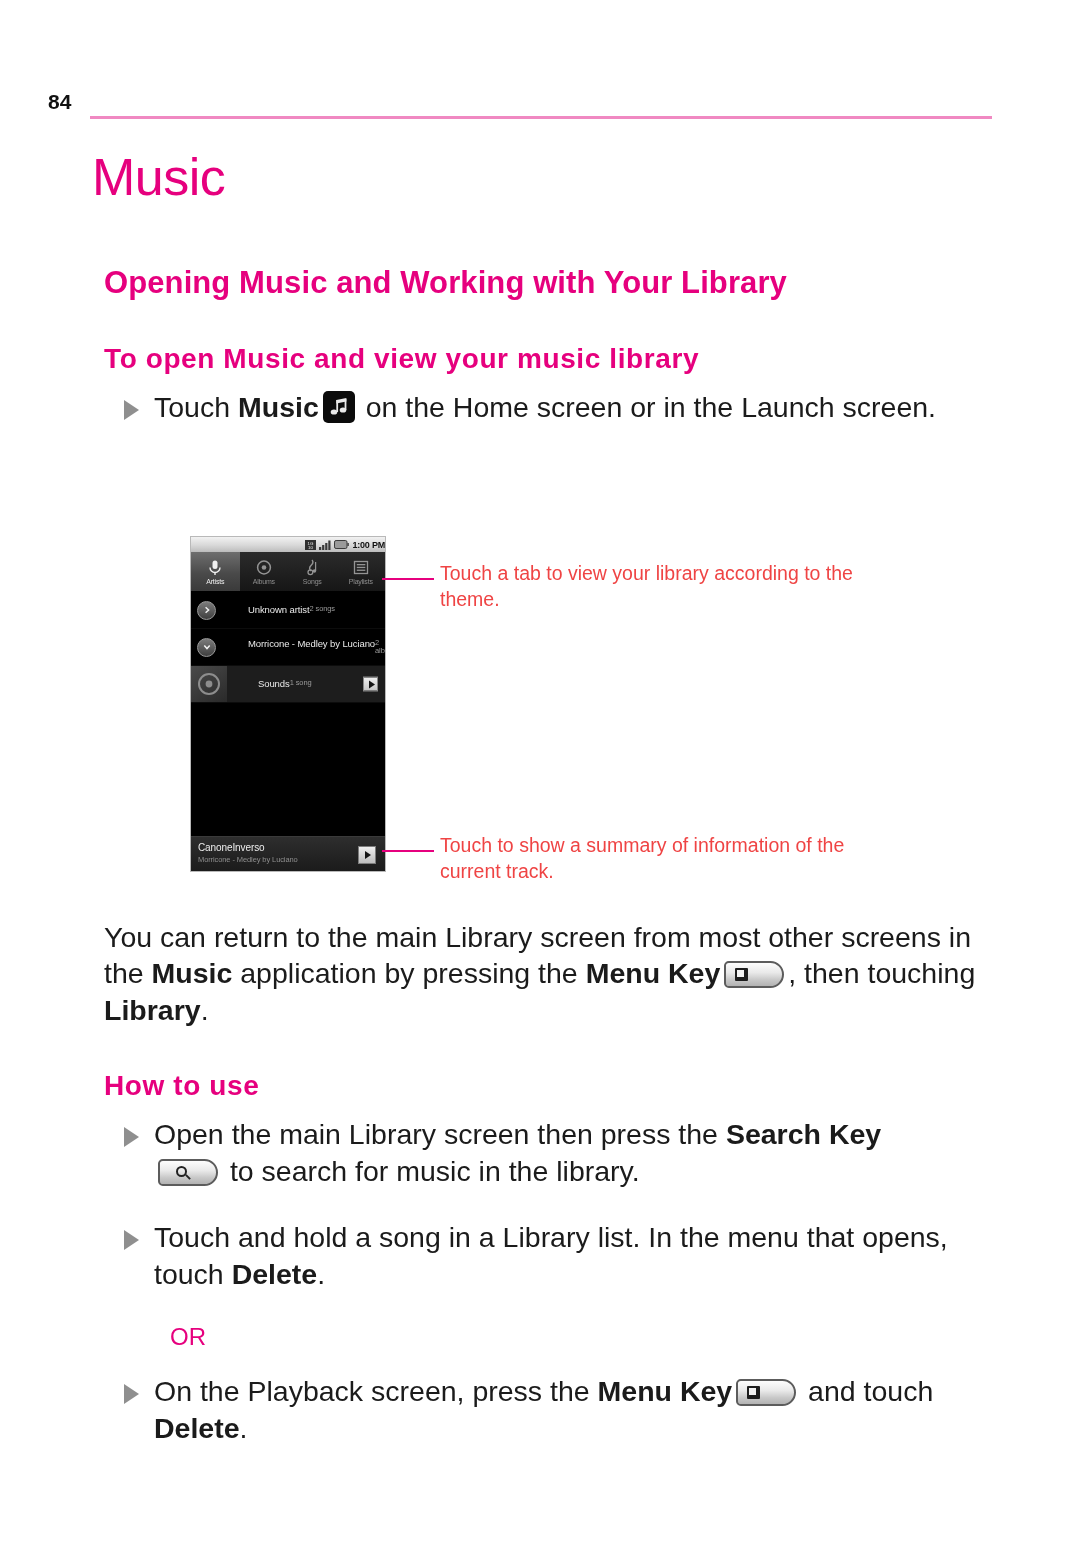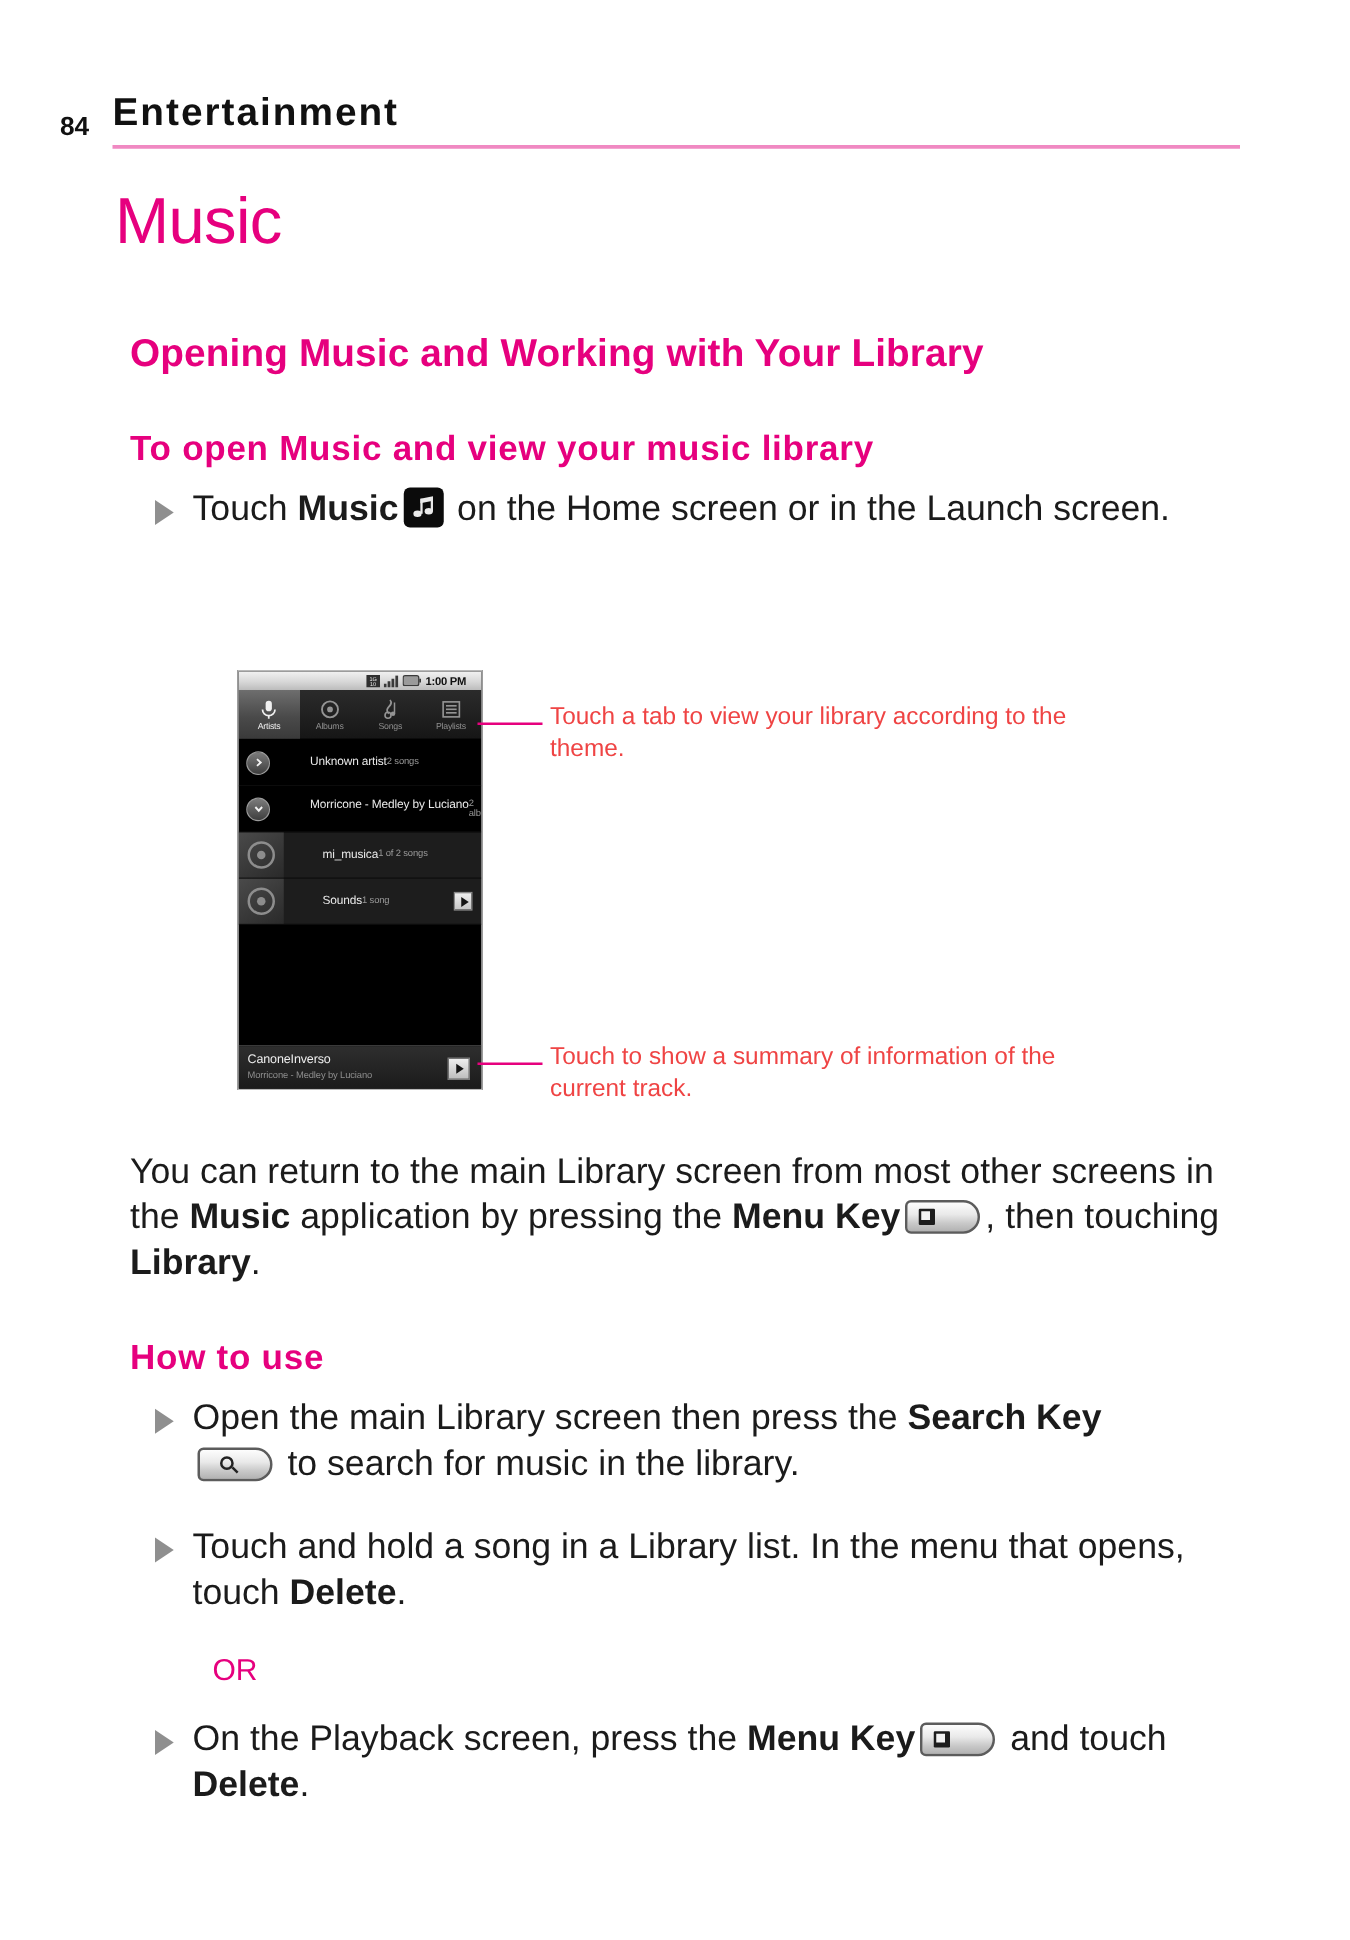--- a/index.html
+++ b/index.html
@@ -211,21 +211,21 @@
     box-sizing: border-box;
     overflow: hidden;
   }
 
   .status-bar {
     height: 15px;
     background: linear-gradient(180deg, #f2f2f2 0%, #d8d8d8 55%, #bcbcbc 100%);
     display: flex;
     align-items: center;
     justify-content: flex-end;
-    padding-right: 12px;
+    padding-right: 0;
     gap: 3px;
   }
   .status-time {
     font-size: 9px;
     color: #111;
     font-weight: 700;
     letter-spacing: -0.2px;
     font-family: "Liberation Sans", sans-serif;
   }
   .sb-icon { display: block; }
@@ -376,21 +376,20 @@
     background: #e6007e;
   }
   .leader-1 { left: 382px; top: 578px; width: 52px; }
   .leader-2 { left: 382px; top: 850px; width: 52px; }
 </style>
 </head>
 <body>
 
 <div class="page-header">
   <div class="page-number">84</div>
-  <div class="header-title">Entertainment</div>
   <div class="header-rule"></div>
 </div>
 
 <div class="content">
 
   <h1 class="chapter-title">Music</h1>
 
   <h2 class="section-title">Opening Music and Working with Your Library</h2>
 
 
@@ -484,32 +483,20 @@
         <svg width="8" height="8" viewBox="0 0 8 8">
             <path d="M1.3 2.6 L4 5.6 L6.7 2.6" fill="none" stroke="#f2f2f2" stroke-width="1.5"></path>
           </svg>
       </span>
       <span class="row-texts">
         <span class="row-title">Morricone - Medley by Luciano</span>
         <span class="row-sub">2 albums</span>
       </span>
     </div>
 
-    <div class="list-row album">
-      <span class="album-thumb">
-        <svg width="26" height="26" viewBox="0 0 26 26">
-            <circle cx="13" cy="13" r="10" fill="none" stroke="#8d8d8d" stroke-width="2"></circle>
-            <circle cx="13" cy="13" r="3.4" fill="#8d8d8d"></circle>
-          </svg>
-      </span>
-      <span class="row-texts">
-        <span class="row-title">mi_musica</span>
-        <span class="row-sub">1 of 2 songs</span>
-      </span>
-    </div>
 
     <div class="list-row album">
       <span class="album-thumb">
         <svg width="26" height="26" viewBox="0 0 26 26">
             <circle cx="13" cy="13" r="10" fill="none" stroke="#8d8d8d" stroke-width="2"></circle>
             <circle cx="13" cy="13" r="3.4" fill="#8d8d8d"></circle>
           </svg>
       </span>
       <span class="row-texts">
         <span class="row-title">Sounds</span>

